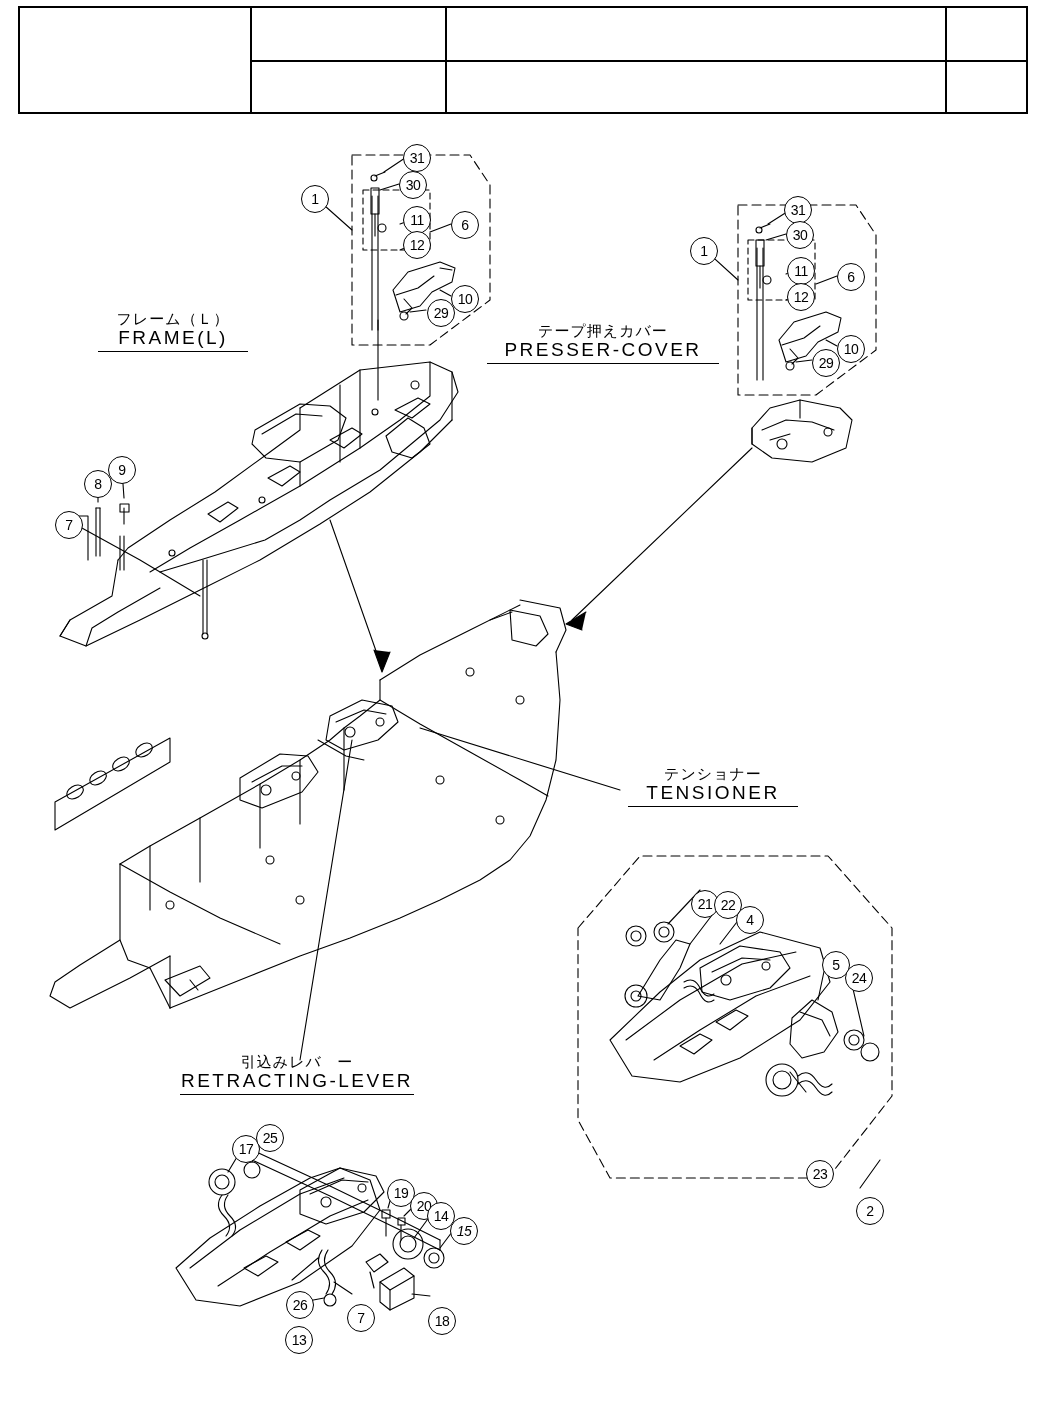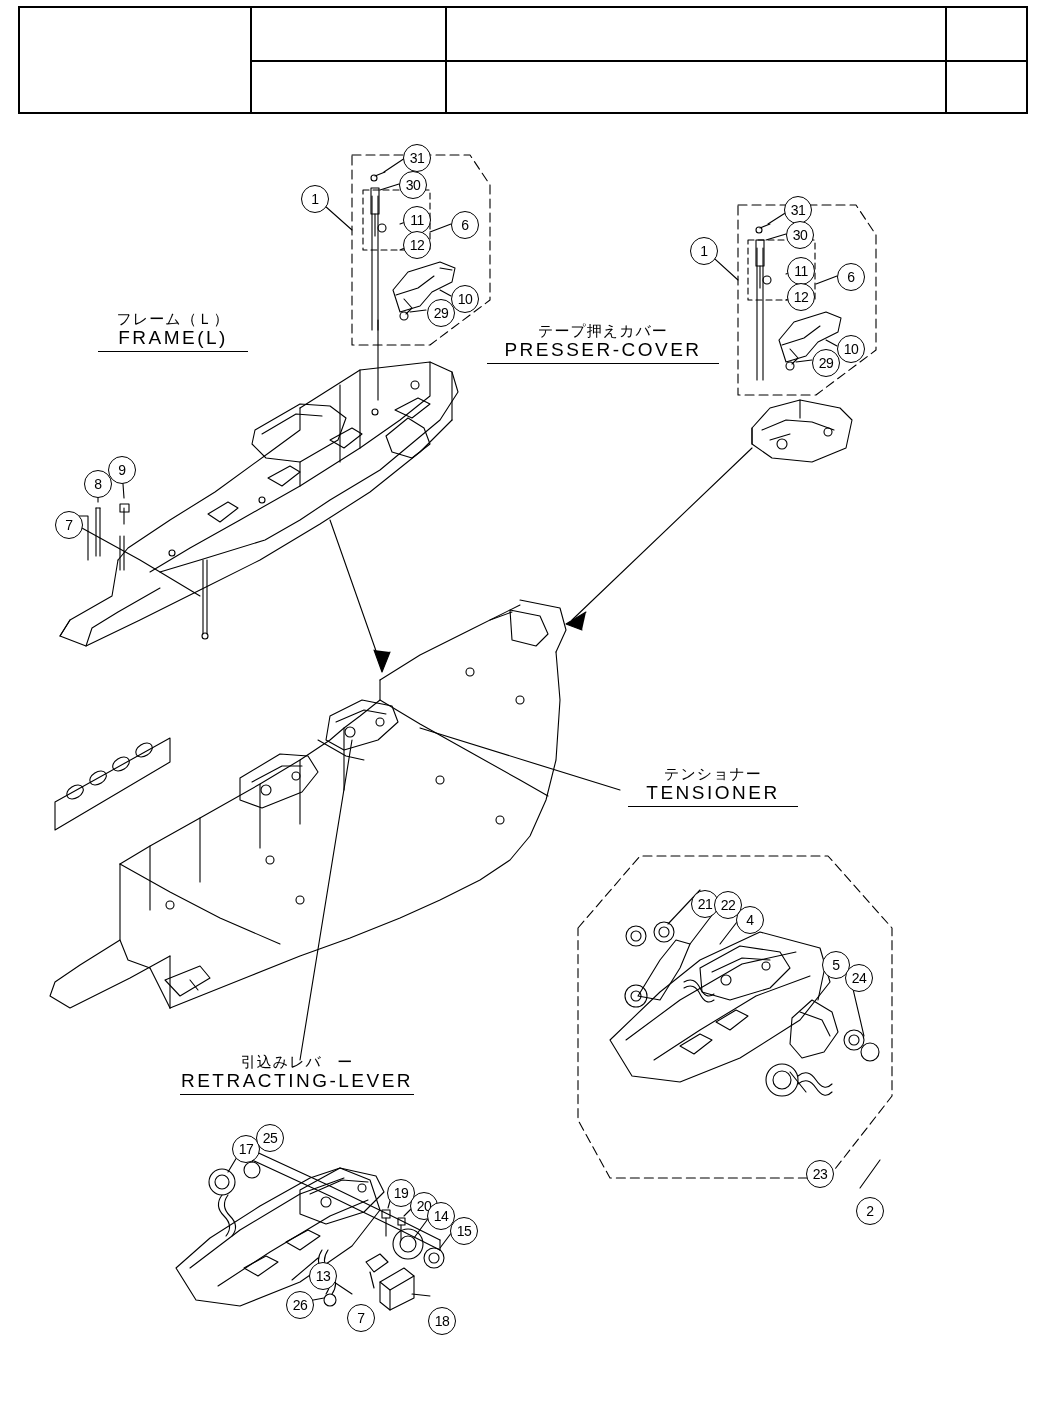--- a/index.html
+++ b/index.html
@@ -427,23 +427,23 @@
       <div class="balloon" style="left: 736px; top: 906px;">4</div>
       <div class="balloon" style="left: 822px; top: 951px;">5</div>
       <div class="balloon" style="left: 845px; top: 964px;">24</div>
       <div class="balloon" style="left: 806px; top: 1128px; margin-top: 32px;">23</div>
       <div class="balloon" style="left: 856px; top: 1197px;">2</div>
       <div class="balloon" style="left: 232px; top: 1135px;">17</div>
       <div class="balloon" style="left: 256px; top: 1124px;">25</div>
       <div class="balloon" style="left: 387px; top: 1179px;">19</div>
       <div class="balloon" style="left: 410px; top: 1192px;">20</div>
       <div class="balloon" style="left: 427px; top: 1202px;">14</div>
-      <div class="balloon" style="left: 450px; top: 1217px;">15</div>
+      <div class="balloon" style="left: 450px; top: 1217px; font-style: italic;">15</div>
       <div class="balloon" style="left: 286px; top: 1291px;">26</div>
-      <div class="balloon" style="left: 285px; top: 1262px; margin-left: 24px;">13</div>
+      <div class="balloon" style="left: 285px; top: 1326px;">13</div>
       <div class="balloon" style="left: 347px; top: 1304px;">7</div>
       <div class="balloon" style="left: 428px; top: 1307px;">18</div>
     </div>
 
 <div id="label-layer">
       <div class="lbl" style="left: 98px; top: 310px; width: 150px;">
         <span class="jp">フレーム（Ｌ）</span>
         <span class="en">FRAME(L)</span>
       </div>
       <div class="lbl" style="left: 487px; top: 322px; width: 232px;">

